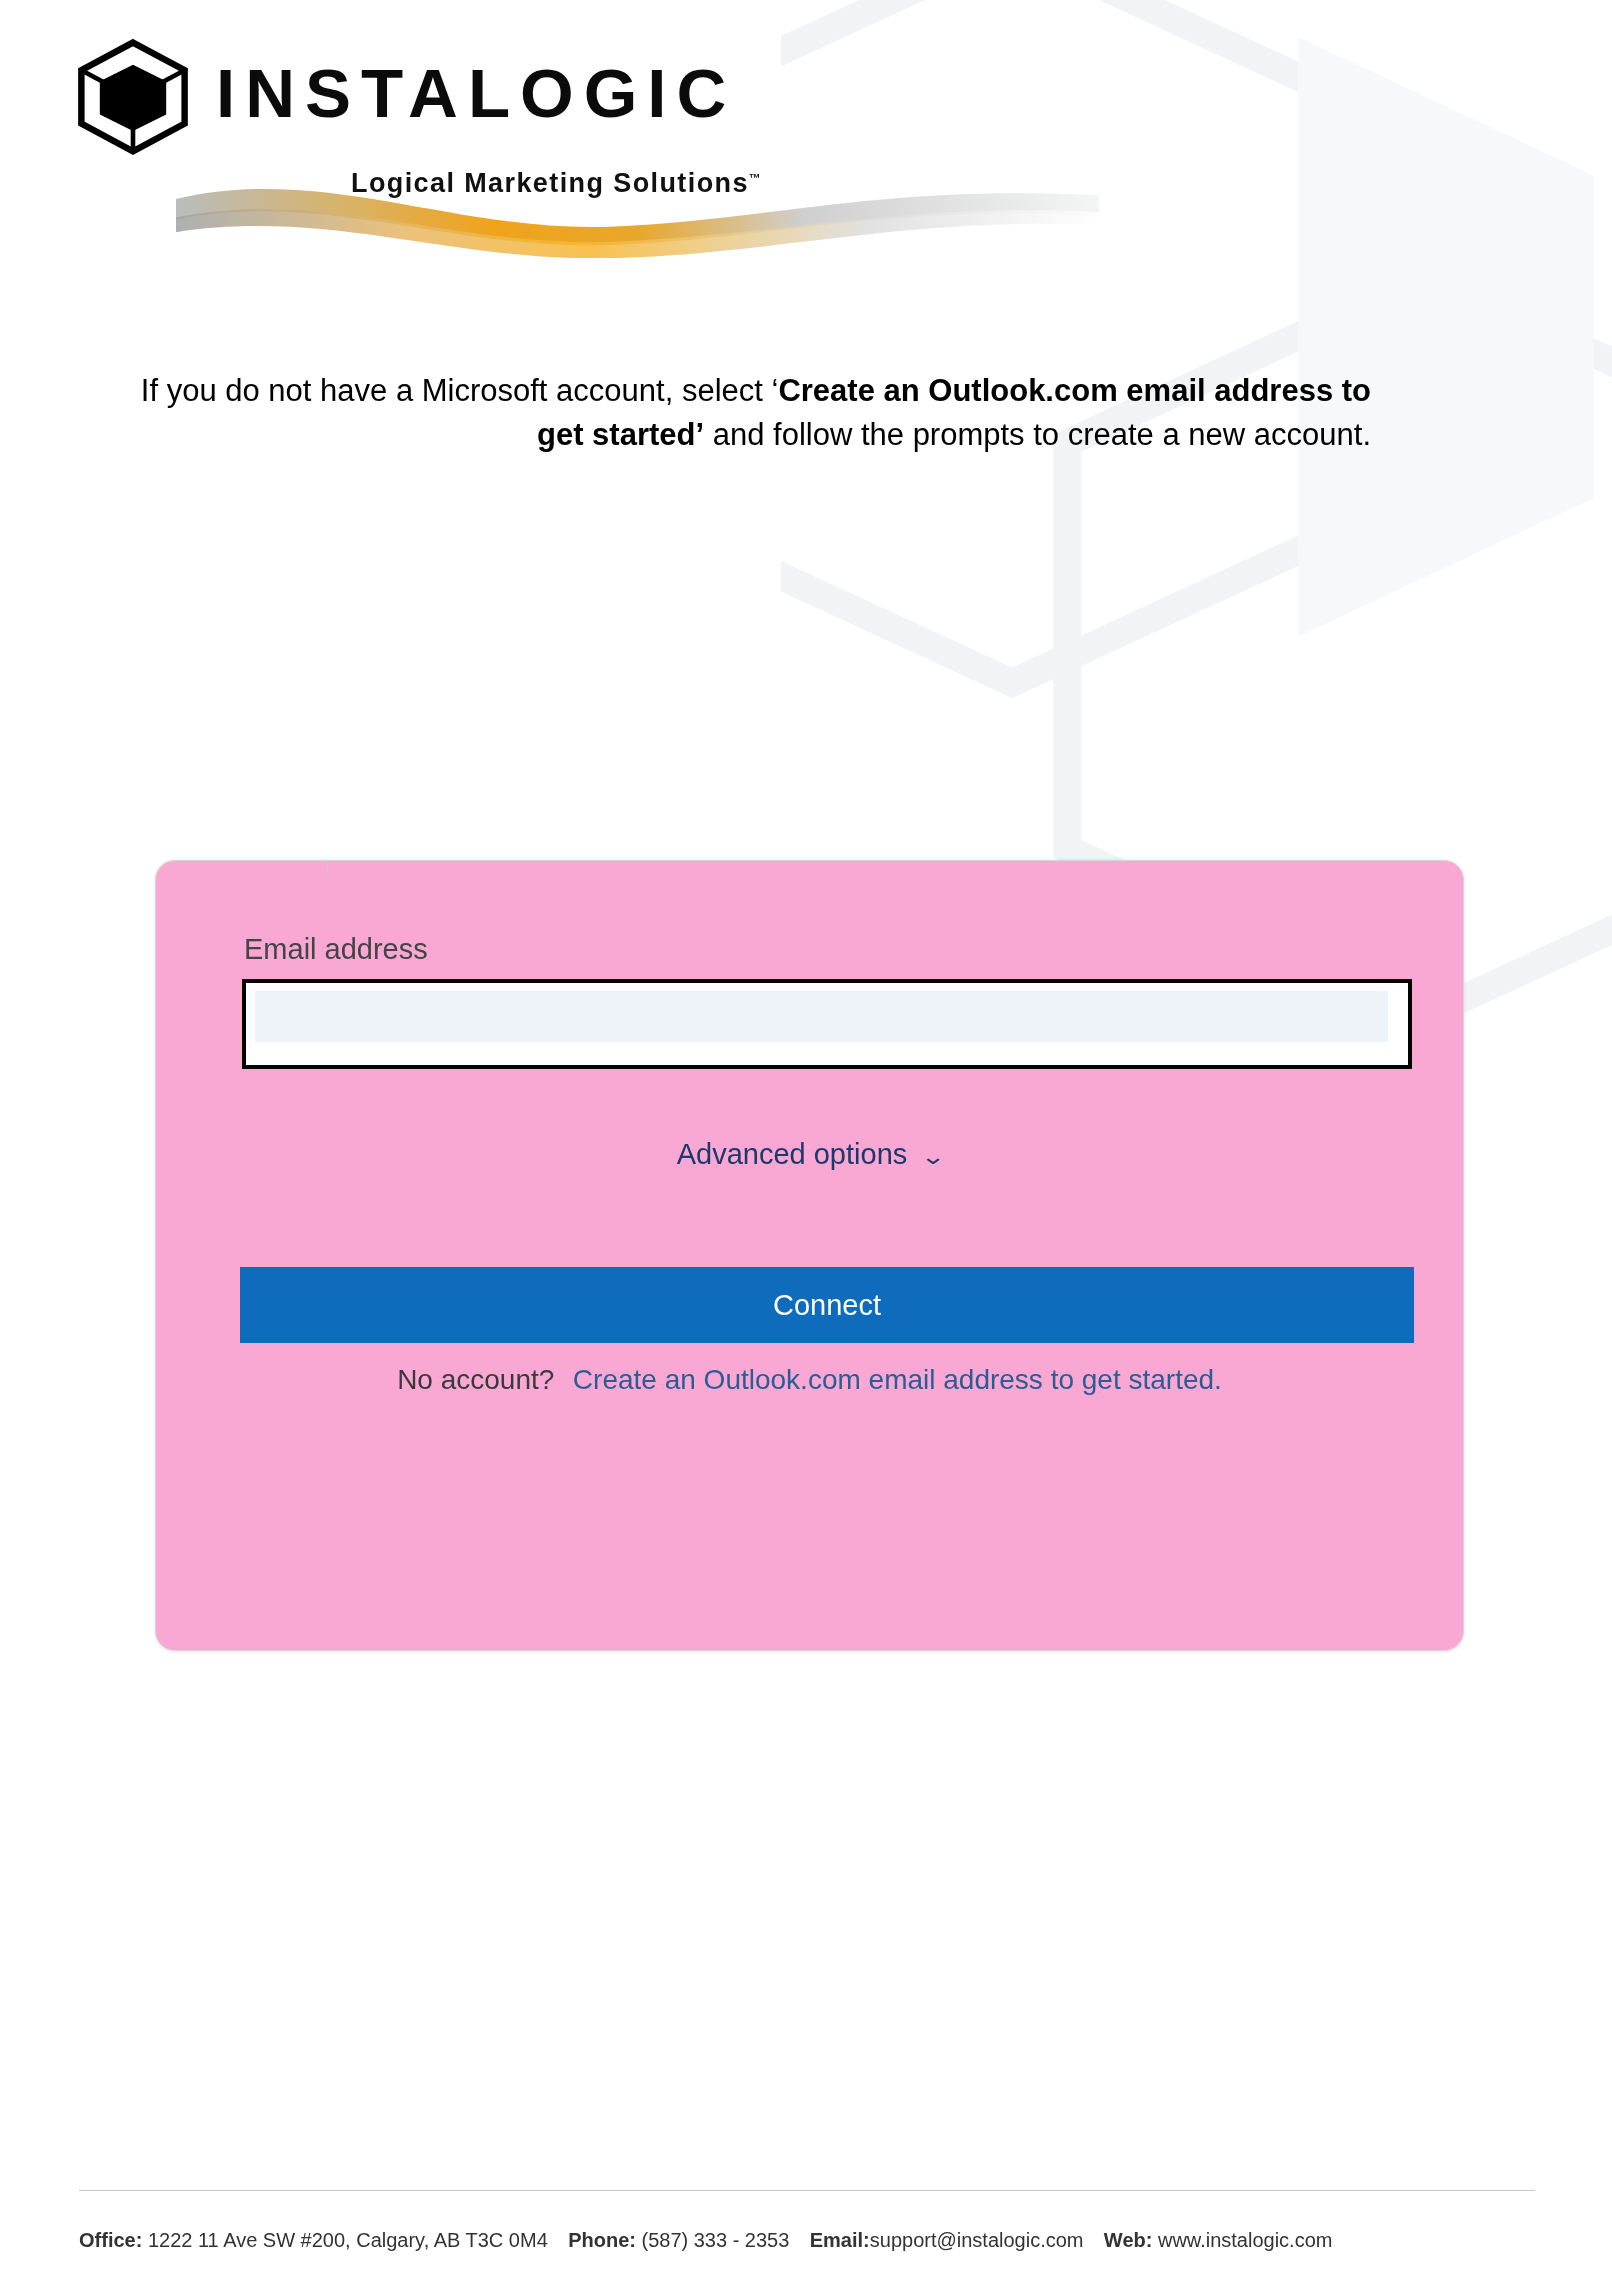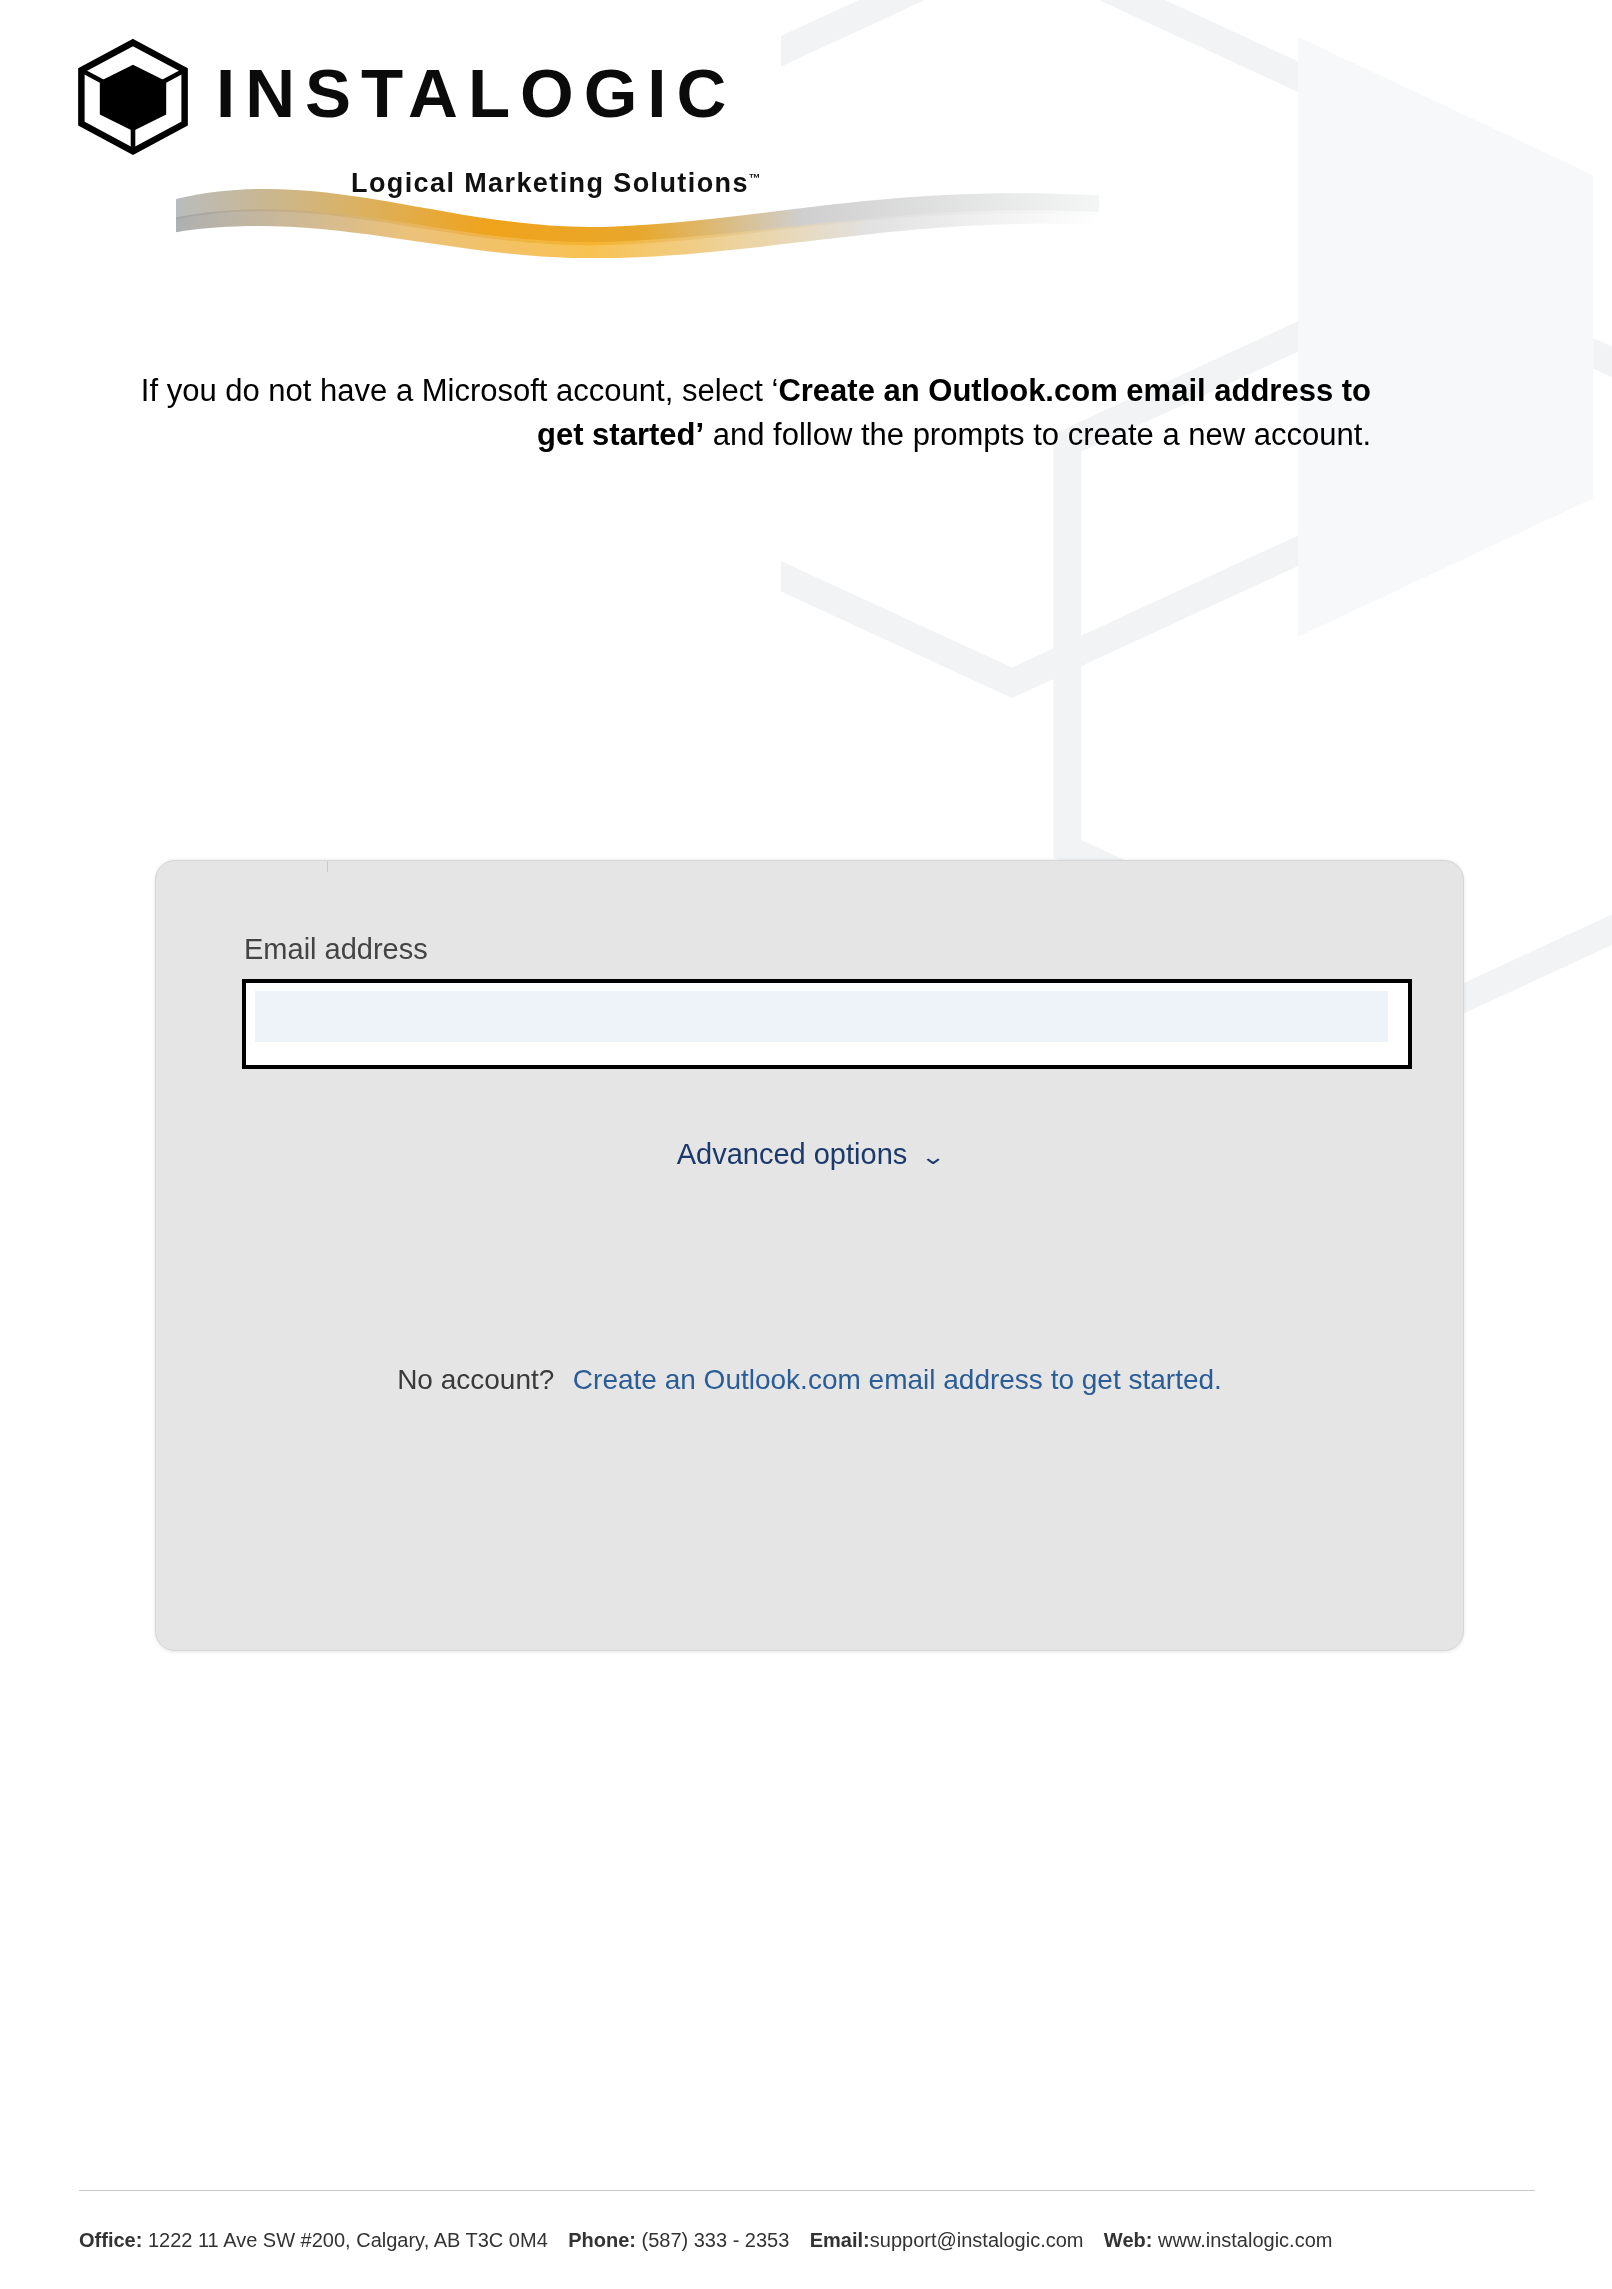--- a/index.html
+++ b/index.html
@@ -100,21 +100,21 @@
   }
   .para b { font-weight: bold; }
 
   
   .dialog {
     position: absolute;
     left: 155px;
     top: 860px;
     width: 1307px;
     height: 789px;
-    background: #e5e5e5;
+    background: #f9a8d4;
     border: 1.8px solid #d6d6d6;
     border-radius: 20px;
     box-shadow: 0 0.9px 3.7px rgba(0,0,0,0.10);
     overflow: hidden;
   }
   .dialog-inner {
     position: absolute;
     left: 42px;
     top: 0;
     right: 42px;
@@ -285,20 +285,21 @@
 <div class="dialog">
   <div class="dialog-inner">
     <div class="dialog-tick"></div>
     <div class="field-label">Email address</div>
     <div class="email-input">
       <div class="email-input-inner" placeholder=""></div>
     </div>
     <div class="advanced">
       <span>Advanced options</span><span class="chev">⌄</span>
     </div>
+    <div class="connect-btn">Connect</div>
     <div class="footer-line">
       <span>No account?</span><span class="link">Create an Outlook.com email address to get started.</span>
     </div>
   </div>
 </div>
 
 <div class="page-rule"></div>
 <div class="page-footer">
   <b>Office:</b>
   <span>1222 11 Ave SW #200, Calgary, AB T3C 0M4</span><span class="gap"></span>

